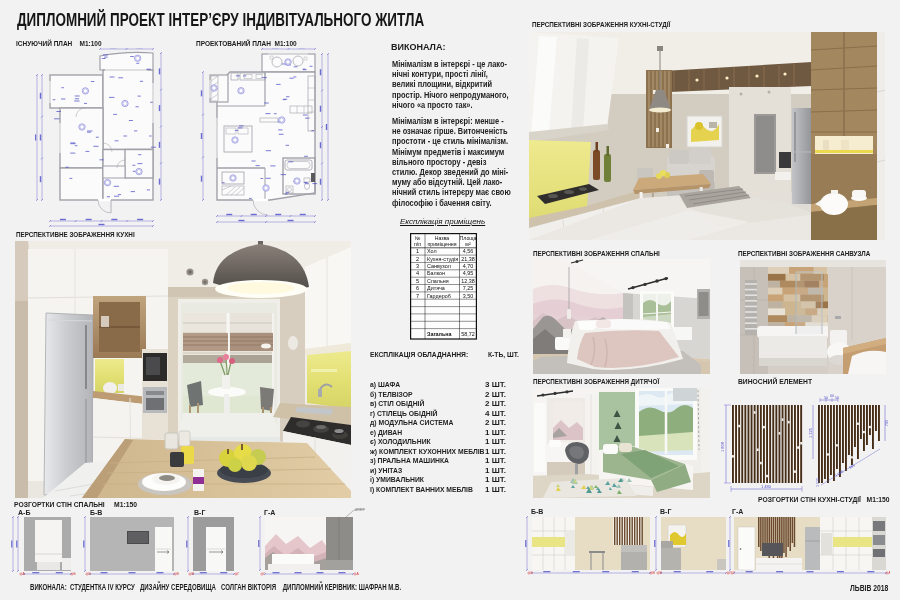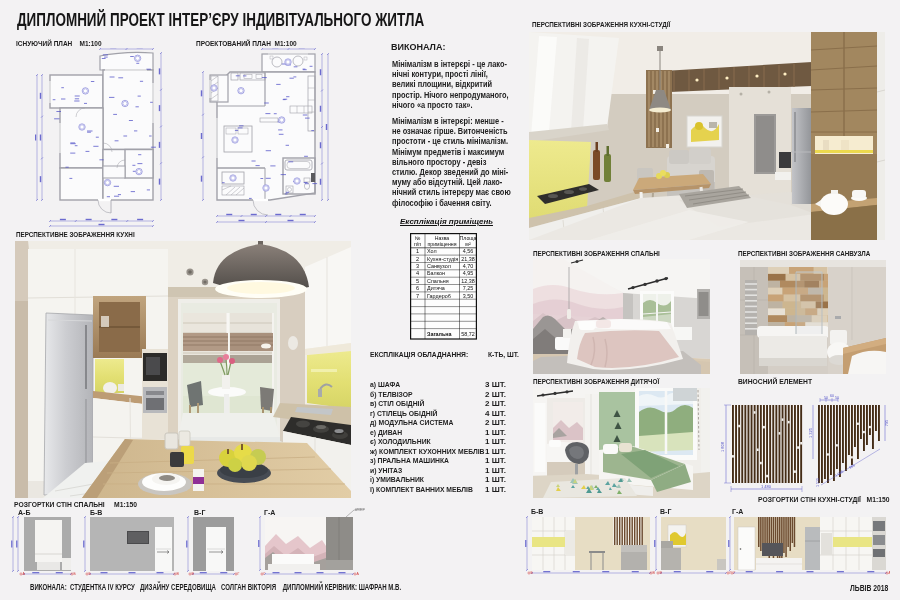--- a/index.html
+++ b/index.html
@@ -309,21 +309,21 @@
       <circle cx="33" cy="130" r="2.1" fill="none" stroke="#5353c8" stroke-width="0.35"></circle>
     </svg>
 </div>
 
 <div class="lbl" style="left:391px;top:42px;font-size:9px">ВИКОНАЛА:</div>
 
 <div class="abs" style="left:392px;top:59px;font-size:9.5px;font-weight:bold;color:#222;line-height:10.2px;transform:scaleX(0.78);transform-origin:left;white-space:nowrap">Мінімалізм в інтерєрі - це лако-<br>нічні контури, прості лінії,<br>великі площини, відкритий<br>простір. Нічого непродуманого,<br>нічого «а просто так».</div>
 
 <div class="abs" style="left:392px;top:116px;font-size:9.5px;font-weight:bold;color:#222;line-height:10.2px;transform:scaleX(0.78);transform-origin:left;white-space:nowrap">Мінімалізм в інтерєрі: менше -<br>не означає гірше. Витонченість<br>простоти - це стиль мінімалізм.<br>Мінімум предметів і максимум<br>вільного простору - девіз<br>стилю. Декор зведений до міні-<br>муму або відсутній. Цей лако-<br>нічний стиль інтерєру має свою<br>філософію і бачення світу.</div>
 
-<div class="abs" style="left:400px;top:217px;font-size:8px;font-weight:bold;font-style:italic;text-decoration:underline;color:#111">Експлікація приміщень</div>
+<div class="abs" style="left:400px;top:217px;font-size:8px;font-weight:normal;font-style:italic;text-decoration:underline;color:#111">Експлікація приміщень</div>
 
 <div class="abs" style="left:410px;top:233px">
 <svg width="67" height="107" viewBox="0 0 67 107">
       <rect x="0.6" y="0.6" width="65.8" height="105.4" fill="#fdfdfd" stroke="#111" stroke-width="1.2"></rect>
       <line x1="15" y1="0" x2="15" y2="106" stroke="#111" stroke-width="0.5"></line>
       <line x1="49.5" y1="0" x2="49.5" y2="106" stroke="#111" stroke-width="0.5"></line>
       <line x1="0" y1="14.8" x2="67" y2="14.8" stroke="#111" stroke-width="0.7"></line>
       <line x1="0" y1="22.1" x2="67" y2="22.1" stroke="#111" stroke-width="0.45"></line>
       <line x1="0" y1="29.5" x2="67" y2="29.5" stroke="#111" stroke-width="0.45"></line>
       <line x1="0" y1="36.8" x2="67" y2="36.8" stroke="#111" stroke-width="0.45"></line>

